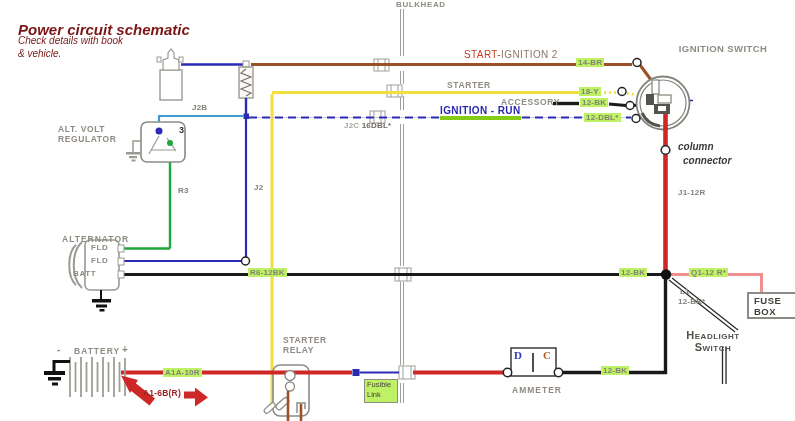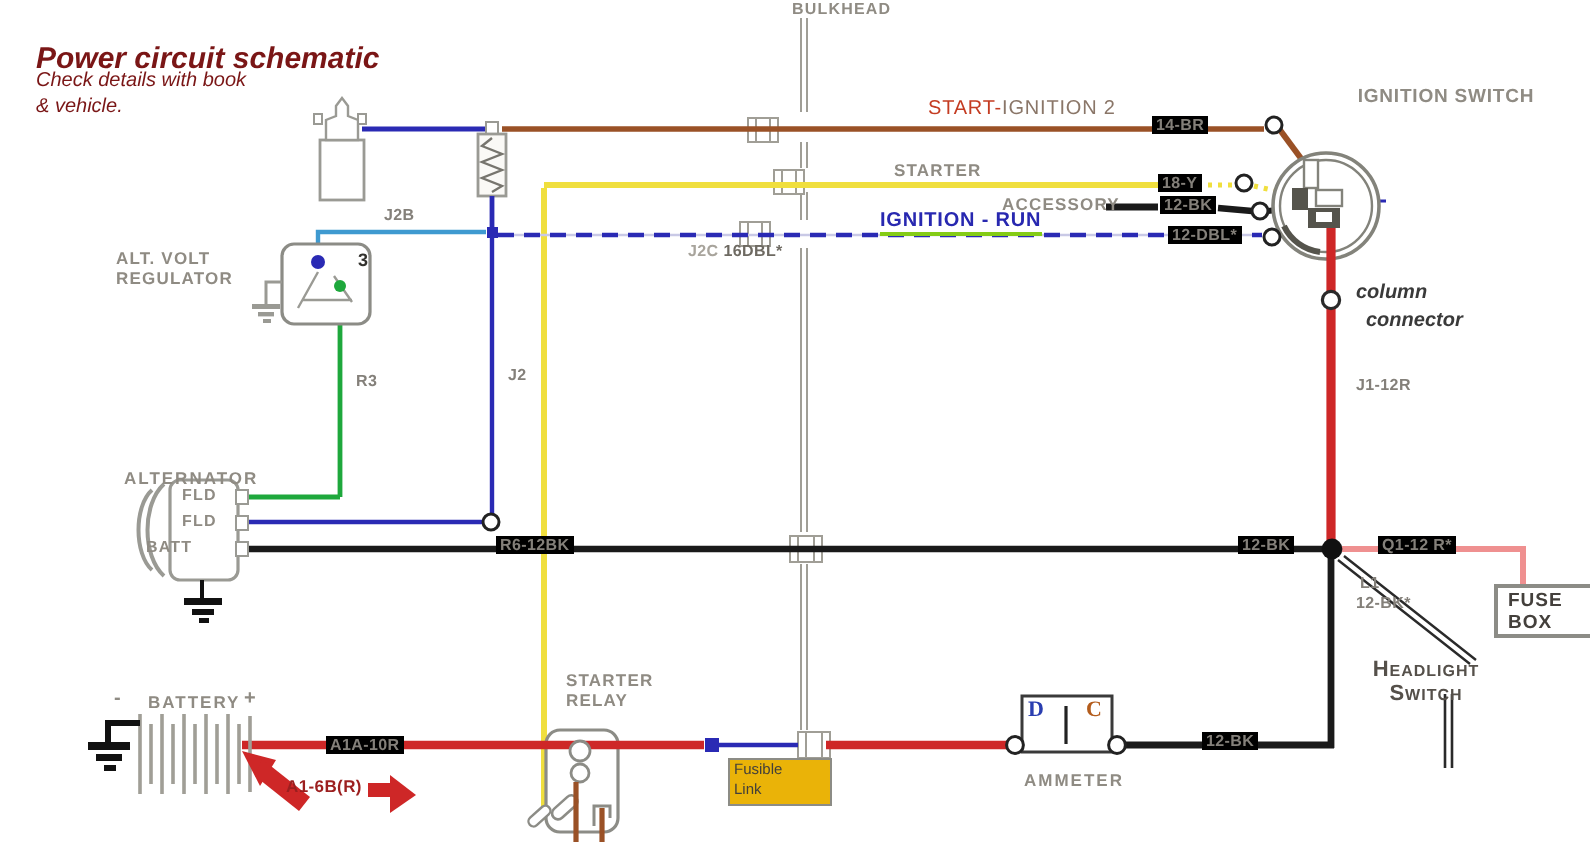--- a/index.html
+++ b/index.html
@@ -5,35 +5,35 @@
   html,body{margin:0;padding:0;background:#fff;}
   #canvas{position:relative;width:795px;height:421px;background:#ffffff;overflow:hidden;
           font-family:"Liberation Sans",sans-serif;}
   svg.layer{position:absolute;left:0;top:0;}
   .lbl{position:absolute;white-space:nowrap;}
   .note{font-style:italic;color:#7a1616;}
   .note-title{font-weight:bold;font-size:15px;}
   .note-line{font-size:10px;}
   .glabel{font-weight:700;font-size:8.5px;line-height:10px;color:#8f8b83;letter-spacing:.6px;}
   .wcode{font-weight:700;font-size:8px;line-height:9px;color:#84807a;letter-spacing:.2px;
-         background:#000000;padding:0 2px;}
+         background:#bef264;padding:0 2px;}
   .runlbl{font-weight:bold;font-size:10px;color:#2828b0;letter-spacing:.4px;
-          border-bottom:2px solid #84cc16;padding-bottom:0px;background:transparent;}
+          border-bottom:4px solid #84cc16;padding-bottom:0px;background:transparent;}
   .startlbl{font-weight:normal;font-size:10px;letter-spacing:.4px;}
   .start-a{color:#c43c22;}
   .start-b{color:#8a7668;}
   .switch-title{text-align:center;font-weight:700;font-size:9.5px;line-height:12px;
                 color:#8f8b83;letter-spacing:.4px;}
   .column-note{font-style:italic;font-weight:bold;font-size:10px;color:#3a3a3a;text-align:right;}
   .smallcaps{font-variant:small-caps;font-weight:bold;font-size:11px;line-height:12px;
              color:#55504a;letter-spacing:.5px;text-align:center;}
   .fusebox{position:absolute;left:747px;top:292px;width:52px;height:27px;background:#fff;
            border:2.5px solid #8c8c86;box-sizing:border-box;padding:1px 0 0 5px;}
   .fusebox div{font-weight:bold;font-size:9.5px;line-height:11px;color:#44403c;letter-spacing:.5px;}
-  .fusiblebox{position:absolute;left:364px;top:379px;width:52px;height:24px;background:#eab308;
+  .fusiblebox{position:absolute;left:364px;top:379px;width:34px;height:24px;background:#bef264;
               border:1.2px solid #8c8c86;box-sizing:border-box;padding:0 0 0 2px;}
   .fusiblebox div{font-size:7.5px;line-height:10px;color:#44403a;}
   .ammD{font-family:"Liberation Serif",serif;font-weight:bold;font-size:11px;color:#2a3eb0;}
   .ammC{font-family:"Liberation Serif",serif;font-weight:bold;font-size:11px;color:#b35c1c;}
   .redcode{font-weight:bold;font-size:8.5px;color:#9c1f1f;letter-spacing:.2px;}
   .pin3{font-weight:bold;font-size:9px;color:#33322e;}
   .bat-sign{font-weight:700;font-size:10px;color:#8f8b83;}
 </style>
 </head>
 <body>

